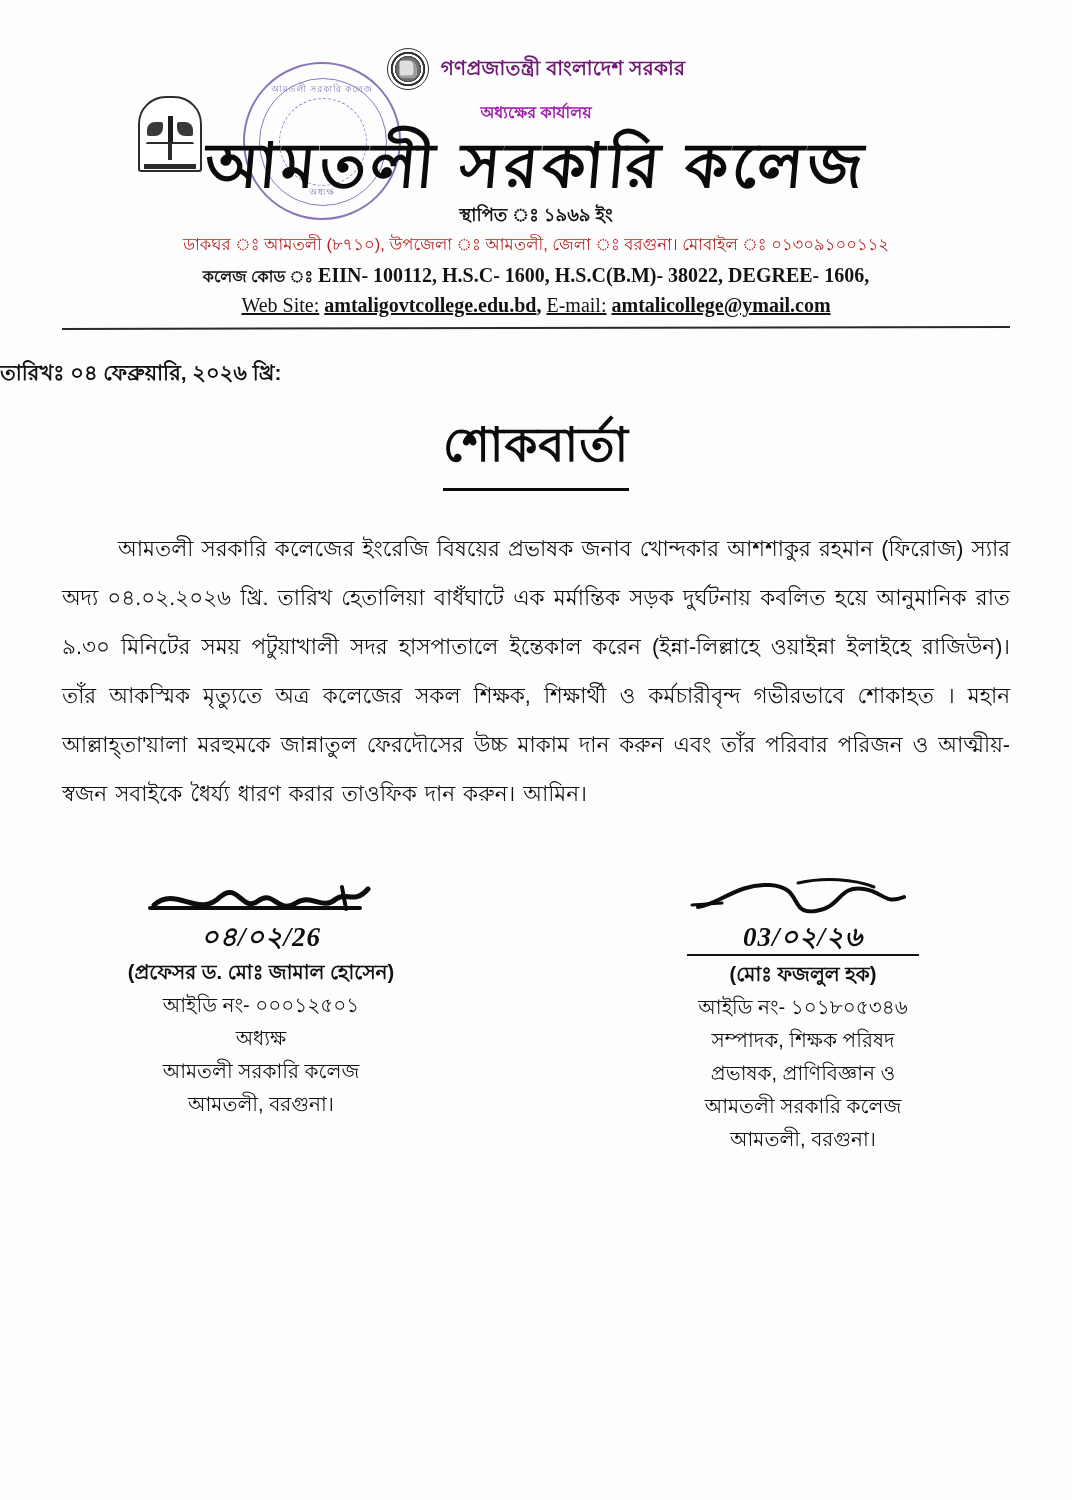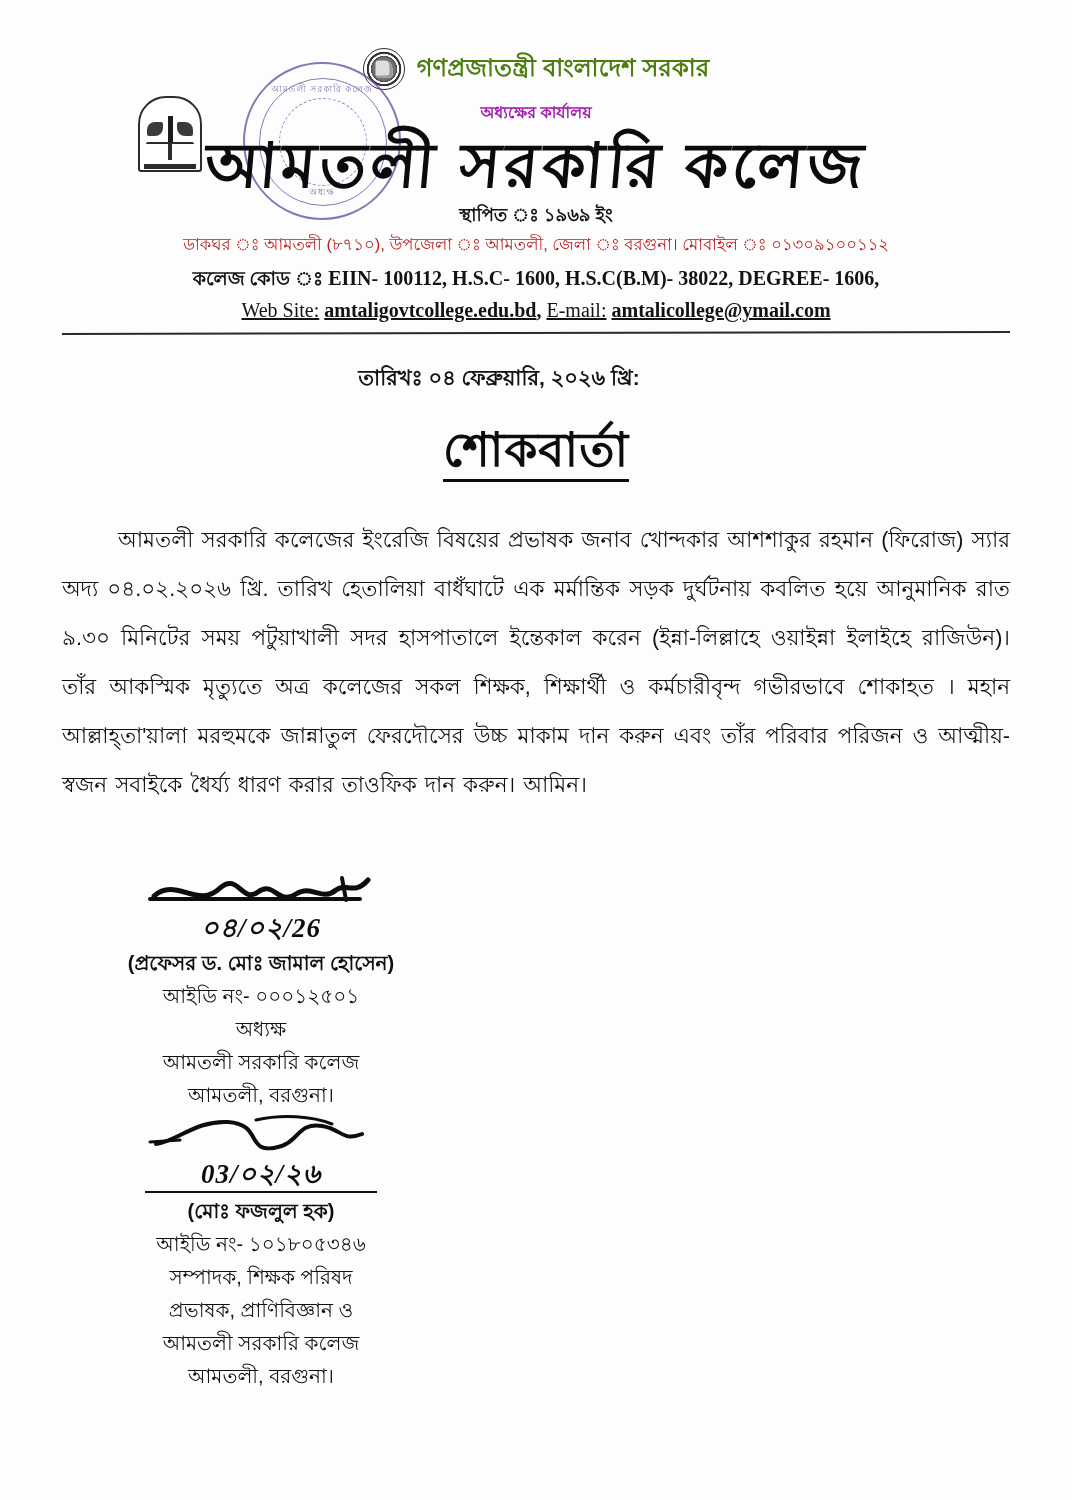--- a/index.html
+++ b/index.html
@@ -73,25 +73,25 @@
     top: 50%;
     width: 30px;
     height: 30px;
     transform: translate(-50%, -50%);
     border: 1px dotted #3d3d3d;
     border-radius: 50%;
   }
 
   .gov-text {
     font-family: "Liberation Sans", "DejaVu Sans", sans-serif;
-    font-size: 24px;
+    font-size: 20px;
     font-weight: 700;
     letter-spacing: 0.2px;
     white-space: nowrap;
-    color: #4d7c0f;
+    color: #701a75;
   }
 
   .office-line {
     font-family: "Liberation Sans", "DejaVu Sans", sans-serif;
     font-size: 16px;
     font-weight: 700;
     margin-top: 6px;
     color: #a21caf;
   }
 
@@ -235,22 +235,22 @@
     color: #b91c1c;
   }
 
   .code-line {
     font-size: 20px;
     font-weight: 700;
     margin-top: 5px;
     color: #131313;
   }
   .code-line .bn {
-    font-family: Liberation Serif, serif;
-    font-size: 19px;
+    font-family: Liberation Sans, sans-serif;
+    font-size: 16px;
     margin-top: 8px;
   }
 
   .web-line {
     font-size: 20px;
     font-weight: 700;
     margin-top: 3px;
     color: #131313;
   }
   .web-line .lbl { font-weight: 400; text-decoration: underline; }
@@ -260,41 +260,41 @@
     margin: 10px 62px 0 62px;
     height: 2px;
     background: #2a2a2a;
     transform: rotate(-0.12deg);
   }
 
   
   .date-row {
     margin-top: 28px;
     padding-right: 74px;
-    text-align: center;
+    text-align: left;
     font-family: "Liberation Sans", "DejaVu Sans", sans-serif;
     font-size: 21px;
     font-weight: 700;
     color: #121212;
   }
 
   
   .doc-title-wrap {
     margin-top: 26px;
     text-align: center;
   }
   .doc-title {
     display: inline-block;
     font-family: "Liberation Sans", "DejaVu Sans", sans-serif;
     font-size: 47px;
     font-weight: 700;
     letter-spacing: 1px;
     color: #0c0c0c;
     border-bottom: 3px solid #0c0c0c;
-    padding-bottom: 2px;
+    padding-bottom: 16px;
     line-height: 1.15;
   }
 
   
   .body-copy {
     margin: 34px 62px 0 62px;
     font-family: "Liberation Sans", "DejaVu Sans", sans-serif;
     font-size: 21.5px;
     line-height: 49px;
     text-align: justify;
@@ -305,21 +305,20 @@
   .body-copy .indent { display: inline-block; width: 56px; }
   .body-copy b { font-weight: 400; }
 
   
   .sig-area {
     position: relative;
     margin-top: 56px;
     display: flex;
     justify-content: space-between;
     padding: 0 104px 0 96px;
-    flex-direction: column;
   }
   .sig-block {
     width: 330px;
     text-align: center;
     font-family: "Liberation Sans", "DejaVu Sans", sans-serif;
     font-size: 20px;
     line-height: 33px;
     color: #101010;
   }
   .sig-scribble {

